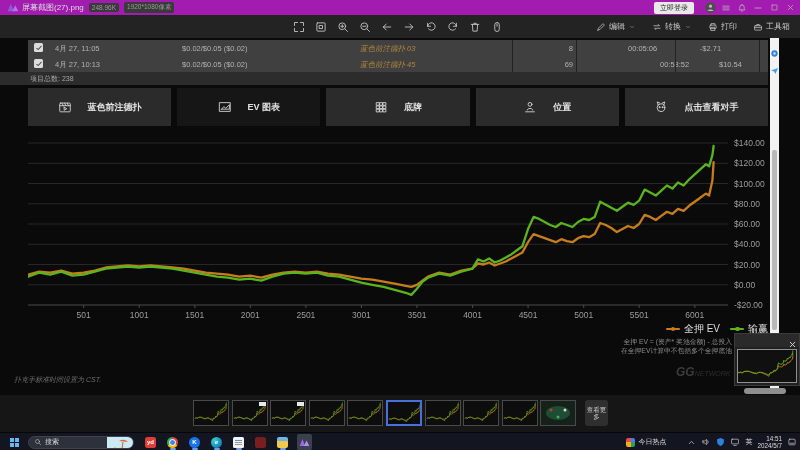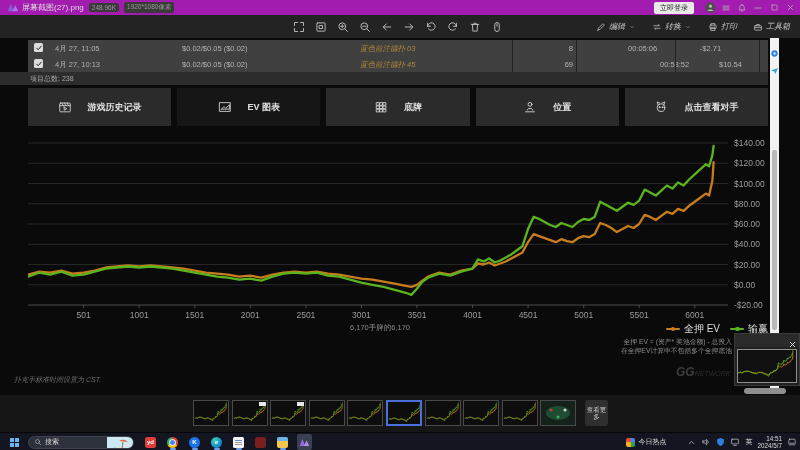--- a/index.html
+++ b/index.html
@@ -10,21 +10,21 @@
   #titlebar{position:absolute;left:0;top:0;width:800px;height:15px;background:#a21caf;
     display:flex;align-items:center;font-size:8px;}
   #titlebar .badge{background:#3a3a3a;color:#9a9a9a;font-size:6.5px;border-radius:2px;
     padding:1px 3px;margin-left:5px;}
   #login-btn{background:#e9e9e9;color:#222;font-size:7px;border-radius:2px;padding:1px 6px;cursor:pointer;}
   .winctl{display:inline-flex;width:16px;height:13px;align-items:center;justify-content:center;cursor:pointer;}
   #toolbar{position:absolute;left:0;top:15px;width:800px;height:23px;background:#232323;border-bottom:1px solid #101010;}
   #tb-center{position:absolute;left:288px;top:1px;display:flex;gap:1px;}
   .tbtn{display:inline-flex;width:21px;height:21px;align-items:center;justify-content:center;cursor:pointer;border-radius:2px;}
   #tb-right{position:absolute;right:10px;top:1px;display:flex;align-items:center;height:21px;}
-  .action{display:inline-flex;align-items:center;gap:3px;color:#c8c8c8;font-size:8px;margin-left:16px;cursor:pointer;font-style:italic;}
+  .action{display:inline-flex;align-items:center;gap:3px;color:#c8c8c8;font-size:8px;margin-left:16px;cursor:pointer;}
   
   #canvas{position:absolute;left:0;top:38px;width:800px;height:357px;background:#0a0a0a;overflow:hidden;}
   .trow{position:absolute;left:28px;width:740px;height:16px;background:#404040;border-bottom:1px solid #272727;cursor:pointer;}
   .trow .c{position:absolute;top:4px;font-size:7.5px;color:#b2b2b2;white-space:nowrap;}
   .trow .game{color:#b3873a;font-style:italic;}
   .trow .cb{position:absolute;left:6px;top:3px;width:9px;height:9px;background:#dcdcdc;border-radius:1.5px;
     display:inline-flex;align-items:center;justify-content:center;cursor:pointer;}
   .cdiv{position:absolute;top:0;width:1px;height:16px;background:#232323;}
   #totalbar{position:absolute;left:0;top:34px;width:768px;height:13px;background:#2c2c2c;
     font-size:7px;color:#a5a5a5;line-height:13px;padding-left:30px;box-sizing:border-box;}
@@ -261,21 +261,21 @@
           <span class="cdiv" style="left:731px"></span>
         </div>
       </div>
     <div id="totalbar">项目总数: 238</div>
     <div id="tabs">
         <div class="tab" style="left:28px;width:143.2px">
           <svg width="14" height="14" viewBox="0 0 16 16" fill="none" stroke="#d8d8d8" stroke-width="1" stroke-linecap="round" stroke-linejoin="round" style="color:#d8d8d8">
             <rect x="2" y="3.5" width="12" height="10" rx="1"></rect>
             <path d="M2 6.5h12M4.5 3.5l1.5 3M7.5 3.5L9 6.5M10.5 3.5L12 6.5M7 8.3l3 1.7-3 1.7V8.3z"></path>
           </svg>
-          <span>游戏历史记录</span>
+          <span>蓝色前注德扑</span>
         </div>
         <div class="tab active" style="left:177.2px;width:143.2px">
           <svg width="14" height="14" viewBox="0 0 16 16" fill="none" stroke="#d8d8d8" stroke-width="1" stroke-linecap="round" stroke-linejoin="round" style="color:#d8d8d8">
             <rect x="2" y="3" width="12" height="10"></rect>
             <path d="M4 10.5l2.8-3 2 2L13 5.5V10.5H4z"></path>
           </svg>
           <span>EV 图表</span>
         </div>
         <div class="tab" style="left:326.4px;width:143.2px">
           <svg width="14" height="14" viewBox="0 0 16 16" fill="none" stroke="#d8d8d8" stroke-width="1" stroke-linecap="round" stroke-linejoin="round" style="color:#d8d8d8">
@@ -342,21 +342,20 @@
         <line x1="555.7" y1="172" x2="555.7" y2="175" stroke="#4a4a4a"></line>
         <text x="555.7" y="185" fill="#9c9c9c" font-size="8.5" text-anchor="middle" font-family="Liberation Sans,sans-serif">5001</text>
         <line x1="611.2" y1="172" x2="611.2" y2="175" stroke="#4a4a4a"></line>
         <text x="611.2" y="185" fill="#9c9c9c" font-size="8.5" text-anchor="middle" font-family="Liberation Sans,sans-serif">5501</text>
         <line x1="666.8" y1="172" x2="666.8" y2="175" stroke="#4a4a4a"></line>
         <text x="666.8" y="185" fill="#9c9c9c" font-size="8.5" text-anchor="middle" font-family="Liberation Sans,sans-serif">6001</text>
         <polyline points="0.0,141.6 11.1,138.6 22.2,139.6 33.3,137.6 44.4,140.6 55.6,139.6 66.7,137.6 77.8,134.5 88.9,133.5 100.0,132.5 111.1,133.5 122.2,132.5 133.3,133.5 144.4,134.5 155.6,135.6 166.7,137.6 177.8,139.6 188.9,140.6 200.0,141.6 211.1,143.7 222.2,142.6 233.3,144.7 244.4,141.6 255.6,139.6 266.7,138.6 277.8,139.6 288.9,138.6 300.0,140.6 311.1,141.6 322.2,143.7 333.3,145.7 344.4,146.7 355.6,148.7 366.7,150.7 377.8,152.8 383.3,153.8 388.9,151.8 394.4,147.7 400.0,143.7 411.1,139.6 422.2,141.6 433.3,137.6 444.4,135.6 450.0,130.5 455.6,131.5 461.1,129.5 466.7,132.5 472.2,130.5 477.8,128.5 483.3,125.4 488.9,122.4 494.4,119.4 500.0,109.2 505.6,101.1 511.1,103.1 516.7,105.2 522.2,107.2 527.8,109.2 533.3,106.2 538.9,108.2 544.4,109.2 550.0,105.2 555.6,103.1 561.1,104.2 566.7,101.1 572.2,90.0 577.8,92.0 583.3,95.0 588.9,99.1 594.4,96.1 600.0,93.0 605.6,95.0 611.1,91.0 616.7,81.9 622.2,83.9 627.8,87.0 633.3,82.9 638.9,78.8 644.4,80.9 650.0,75.8 655.6,77.8 661.1,72.8 666.7,68.7 672.2,64.7 677.8,60.6 681.1,62.6 684.4,47.5 685.6,29.2" fill="none" stroke="#c77d1e" stroke-width="2.3" stroke-linejoin="round" stroke-linecap="round"></polyline>
         <polyline points="0.0,143.7 11.1,139.6 22.2,141.6 33.3,138.6 44.4,142.6 55.6,141.6 66.7,138.6 77.8,135.6 88.9,134.5 100.0,133.5 111.1,134.5 122.2,133.5 133.3,134.5 144.4,135.6 155.6,137.6 166.7,139.6 177.8,141.6 188.9,143.7 200.0,144.7 211.1,146.7 222.2,145.7 233.3,147.7 244.4,143.7 255.6,140.6 266.7,139.6 277.8,140.6 288.9,139.6 300.0,142.6 311.1,143.7 322.2,146.7 333.3,149.7 344.4,151.8 355.6,153.8 366.7,156.8 377.8,159.8 383.3,161.9 388.9,155.8 394.4,148.7 400.0,144.7 411.1,140.6 422.2,142.6 433.3,138.6 444.4,135.6 450.0,126.4 455.6,128.5 461.1,125.4 466.7,129.5 472.2,127.5 477.8,124.4 483.3,121.4 488.9,117.3 494.4,113.3 500.0,96.1 505.6,83.9 511.1,85.9 516.7,89.0 522.2,92.0 527.8,94.0 533.3,90.0 538.9,92.0 544.4,94.0 550.0,89.0 555.6,85.9 561.1,87.0 566.7,83.9 572.2,68.7 577.8,71.8 583.3,74.8 588.9,77.8 594.4,73.8 600.0,69.7 605.6,71.8 611.1,67.7 616.7,56.6 622.2,59.6 627.8,62.6 633.3,57.6 638.9,52.5 644.4,55.6 650.0,49.5 655.6,52.5 661.1,46.5 666.7,41.4 672.2,36.3 677.8,31.3 681.1,33.3 684.4,22.1 685.6,13.0" fill="none" stroke="#5bb41d" stroke-width="2.3" stroke-linejoin="round" stroke-linecap="round"></polyline>
       </svg>
 
-    <div id="hands-label">6,170手牌的6,170</div>
     <div id="legend">
         <span class="lg">
           <span class="lgline" style="background:#c77d1e">
             <span class="lgdot" style="background:#c77d1e"></span>
           </span>
           <span>全押 EV</span>
         </span>
         <span class="lg">
           <span class="lgline" style="background:#5bb41d">
             <span class="lgdot" style="background:#5bb41d"></span>

